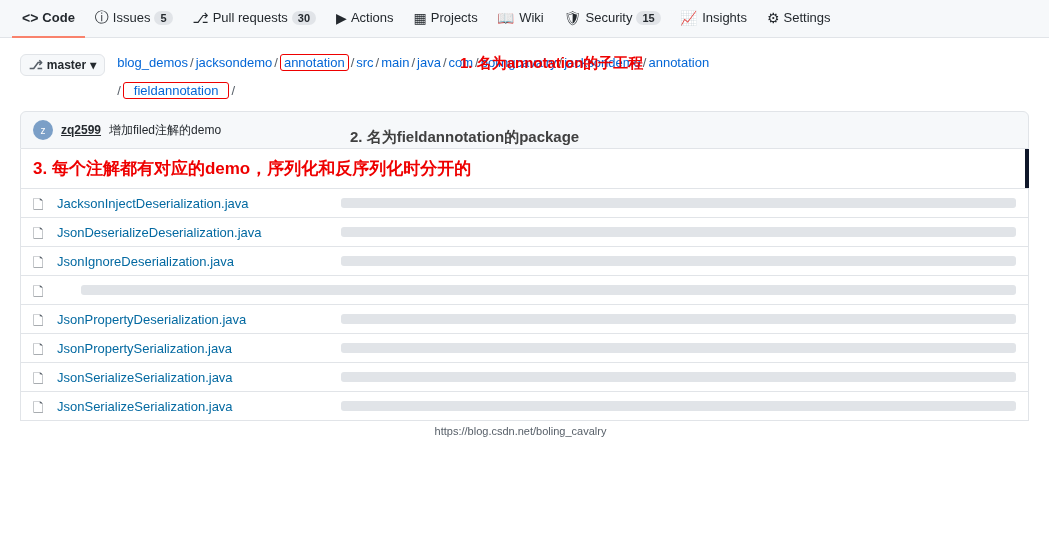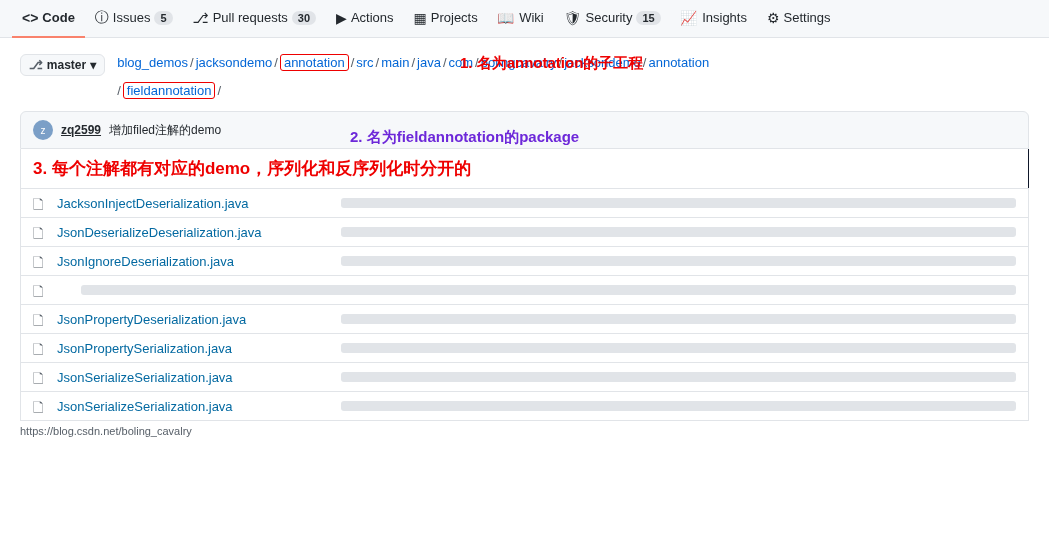--- a/index.html
+++ b/index.html
@@ -84,40 +84,40 @@
       color: #0366d6;
       border: 1.5px solid #e00;
       border-radius: 3px;
       padding: 0 3px;
       cursor: pointer;
     }
     .breadcrumb-highlighted2 {
       color: #0366d6;
       border: 1.5px solid #e00;
       border-radius: 3px;
-      padding: 0 3px;
+      padding: 0 10px;
       cursor: pointer;
     }
 
     
     .annotation-label-1 {
       position: absolute;
       top: 16px;
       left: 460px;
       font-size: 15px;
       font-weight: 600;
       color: #e00;
     }
     .annotation-label-2 {
       position: absolute;
       top: 90px;
       left: 350px;
       font-size: 15px;
       font-weight: 600;
-      color: #6d28d9;
+      color: #404040;
     }
 
     
     .commit-row {
       display: flex;
       align-items: center;
       gap: 8px;
       padding: 8px 12px;
       background: #f6f8fa;
       border: 1px solid #e1e4e8;
@@ -148,21 +148,21 @@
     }
 
     
     .annotation-label-3 {
       font-size: 17px;
       font-weight: 700;
       color: #e00;
       padding: 8px 12px;
       background: #fff;
       border-left: 1px solid #e1e4e8;
-      border-right: 1px solid #0f172a;
+      border-right: 4px solid #0f172a;
     }
 
     
     .file-table {
       width: 100%;
       border-collapse: collapse;
       border: 1px solid #e1e4e8;
     }
     .file-row {
       display: flex;
@@ -188,21 +188,21 @@
     .file-desc {
       flex: 1;
       height: 10px;
       background: #e1e4e8;
       border-radius: 3px;
       margin-left: 24px;
     }
 
     
     .watermark {
-      text-align: left;
+      text-align: center;
       font-size: 11px;
       color: #586069;
       margin-top: 4px;
       padding-right: 8px;
     }
 
     .breadcrumb-full {
       display: flex;
       flex-direction: column;
       gap: 11px;

